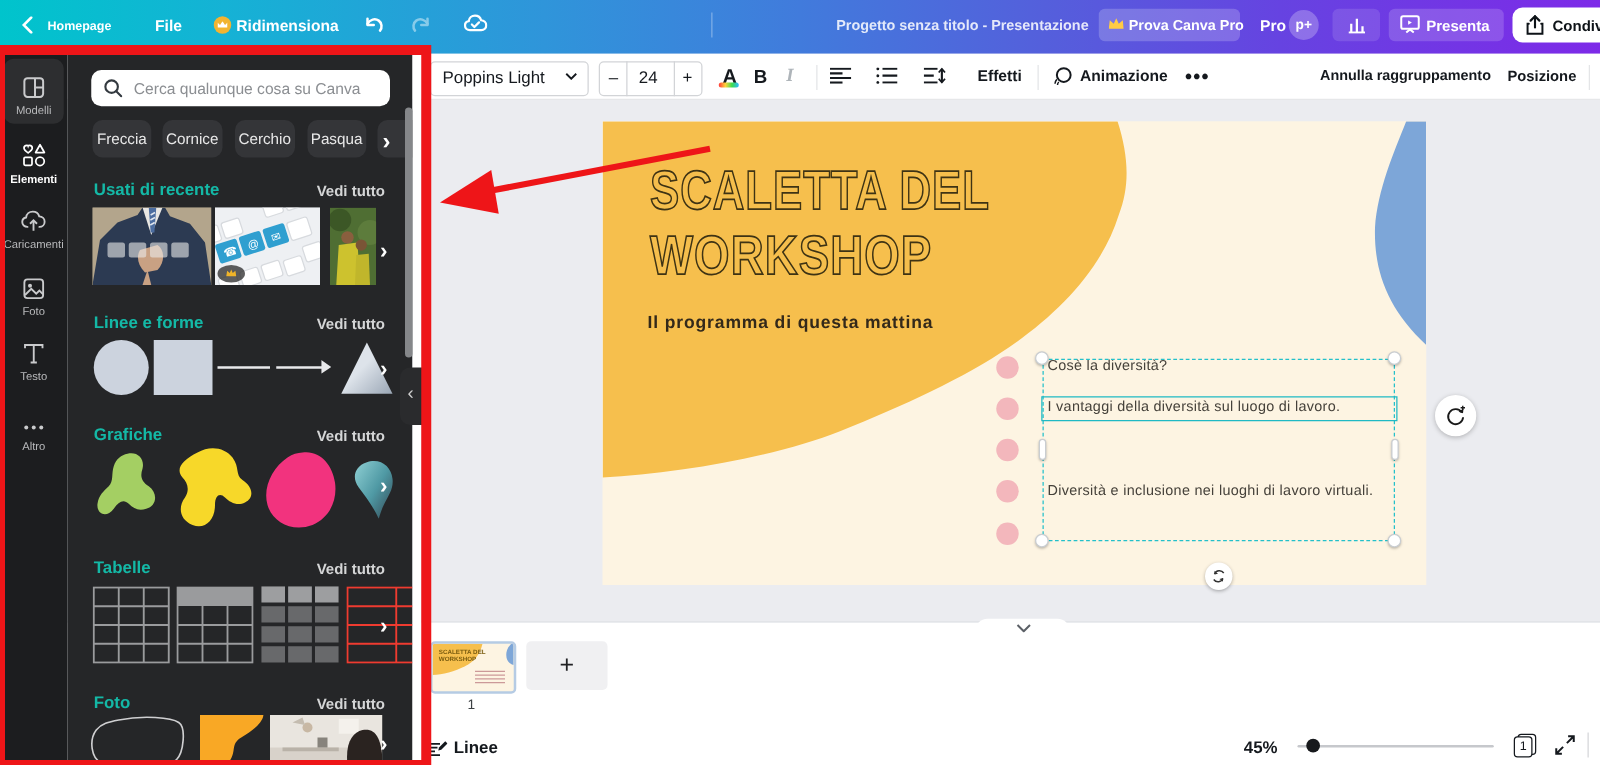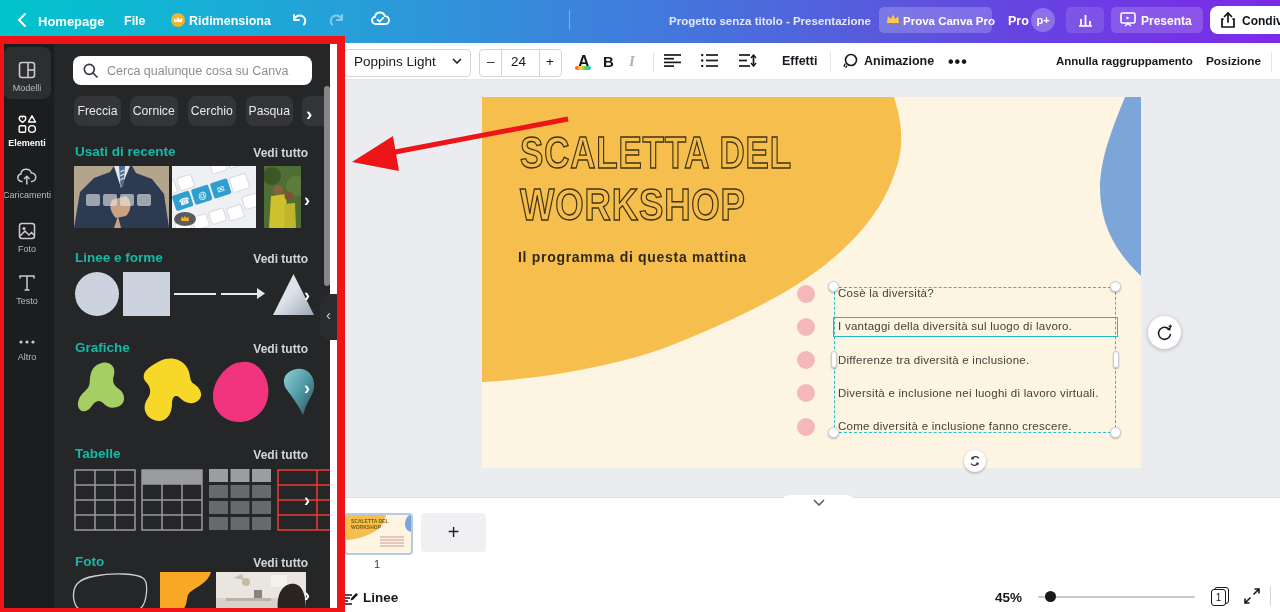--- a/index.html
+++ b/index.html
@@ -47,21 +47,21 @@
   .chip { position:absolute; top:53px; height:30px; line-height:30px; background:#343538; border-radius:8px;
     font-size:12.2px; color:#e8e8e8; text-align:center; overflow:hidden; }
 </style>
 </head>
 <body>
 
 <div id="topbar" class="abs">
   <svg class="abs" style="left:17px;top:13px" width="10" height="14" viewBox="0 0 10 14">
       <path d="M8 1 L2 7 L8 13" stroke="#fff" stroke-width="2" fill="none" stroke-linecap="round"></path>
     </svg>
-  <div class="tb" style="left:38px;font-size:13px">Homepage</div>
+  <div class="tb" style="left:38px;font-size:10px">Homepage</div>
   <div class="tb" style="left:124px;font-size:12.5px">File</div>
   <div class="abs" style="left:171px;top:13px;width:14px;height:14px;border-radius:50%;background:#f2b431"></div>
   <svg class="abs" style="left:174px;top:17px" width="8" height="6" viewBox="0 0 8 6">
       <path d="M0 5 L0 1 L2 3 L4 0 L6 3 L8 1 L8 5 Z" fill="#fff"></path>
     </svg>
   <div class="tb" style="left:189px;font-size:12.5px">Ridimensiona</div>
   <svg class="abs" style="left:291px;top:12px" width="17" height="16" viewBox="0 0 17 16">
       <path d="M3 3 L3 8 L8 8" stroke="#fff" stroke-width="2" fill="none" stroke-linecap="round" stroke-linejoin="round"></path>
       <path d="M3 7 C5 3.5 9 2.5 12 4.5 C14.5 6.3 15 10 13 12.5" stroke="#fff" stroke-width="2" fill="none" stroke-linecap="round"></path>
     </svg>
@@ -178,23 +178,21 @@
     <div id="subtitle">Il programma di questa mattina</div>
   </div>
 
   <div class="dot" style="top:204.5px"></div>
   <div class="dot" style="top:237.8px"></div>
   <div class="dot" style="top:271px"></div>
   <div class="dot" style="top:304.3px"></div>
   <div class="dot" style="top:337.5px"></div>
   <div class="lrow abs" style="top:207px">Cosè la diversità?</div>
   <div class="lrow abs" style="top:240.3px">I vantaggi della diversità sul luogo di lavoro.</div>
-  <div class="lrow abs" style="top:273.5px">Differenze tra diversità e inclusione.</div>
   <div class="lrow abs" style="top:306.8px">Diversità e inclusione nei luoghi di lavoro virtuali.</div>
-  <div class="lrow abs" style="top:340px">Come diversità e inclusione fanno crescere.</div>
 
   <div class="abs" style="left:834px;top:207px;width:282px;height:146px;border:1.6px dashed #23c0ca"></div>
   <div class="abs" style="left:833px;top:237px;width:285px;height:20px;border:1.6px solid #1fb9c4"></div>
   <div class="handle" style="left:828px;top:201px"></div>
   <div class="handle" style="left:1110px;top:201px"></div>
   <div class="handle" style="left:828px;top:347px"></div>
   <div class="handle" style="left:1110px;top:347px"></div>
   <div class="pill" style="left:831px;top:271px"></div>
   <div class="pill" style="left:1113px;top:271px"></div>
 

